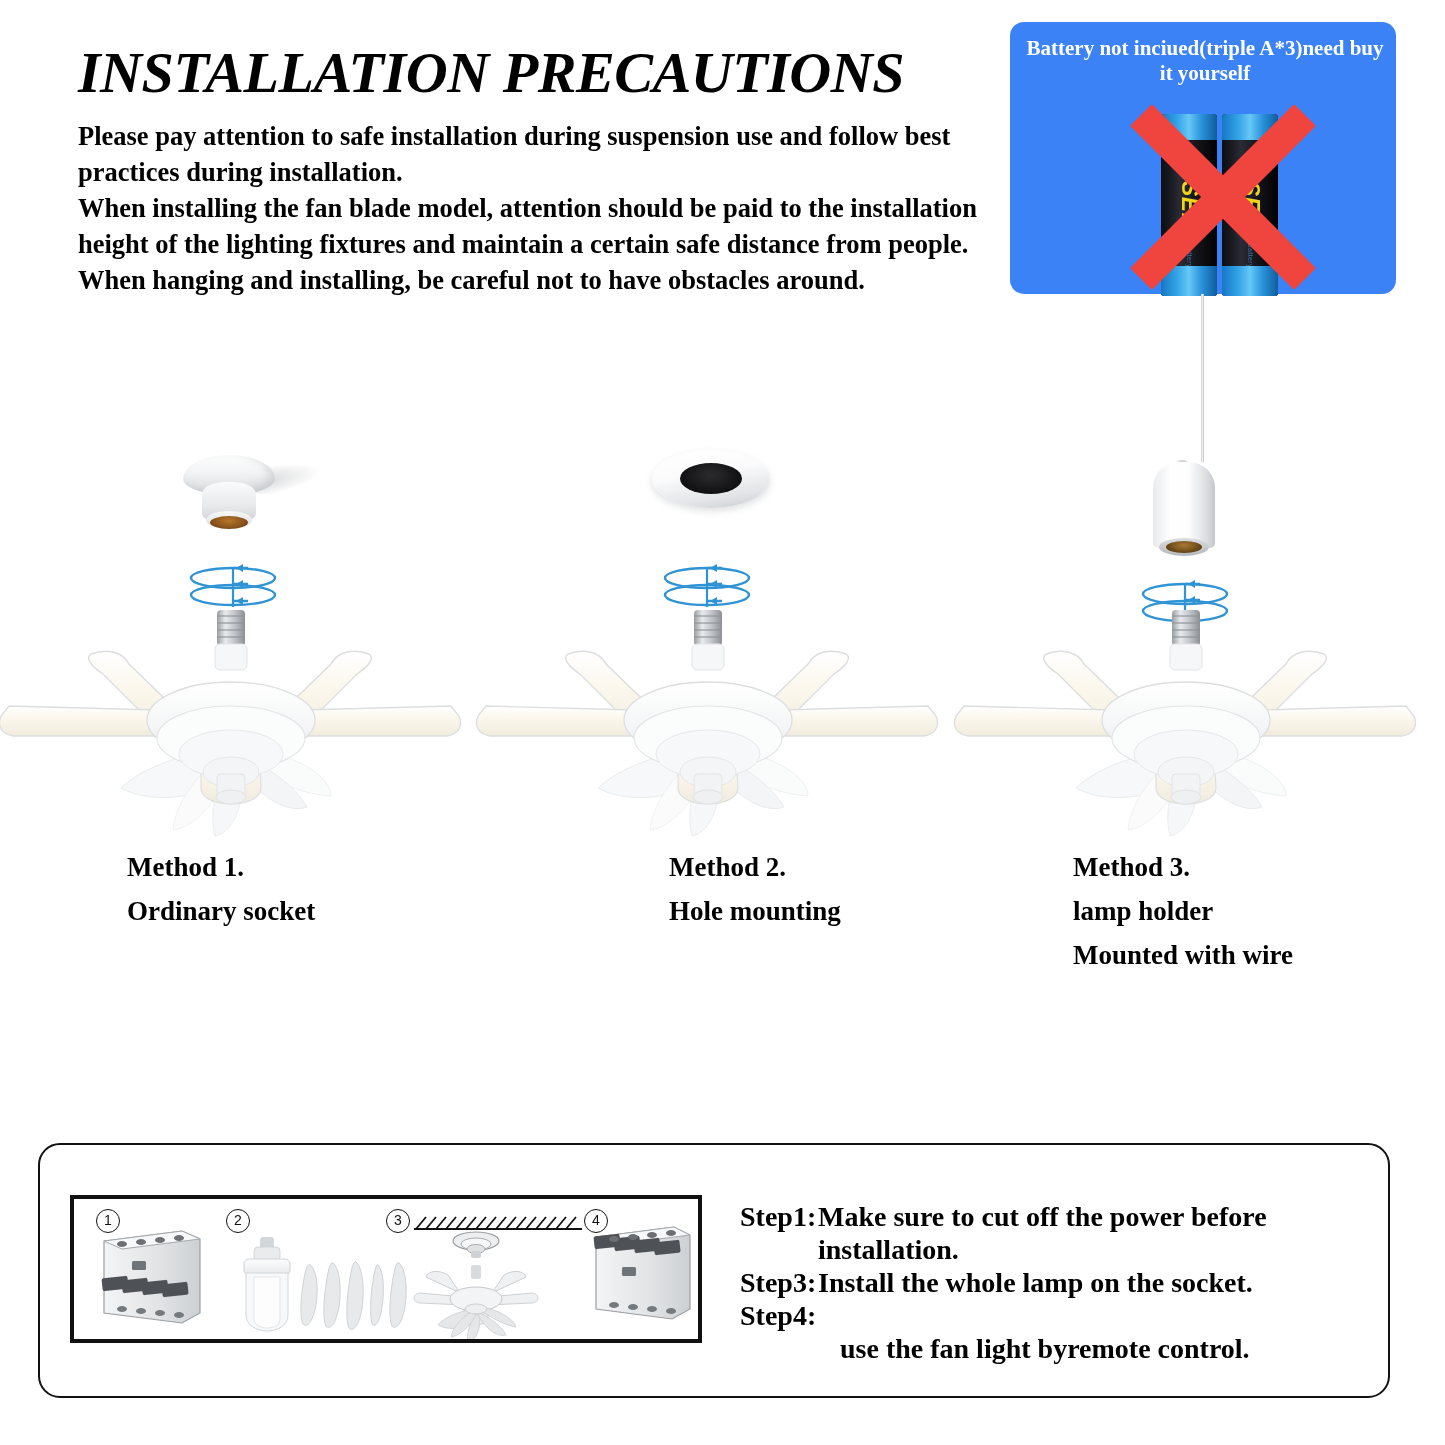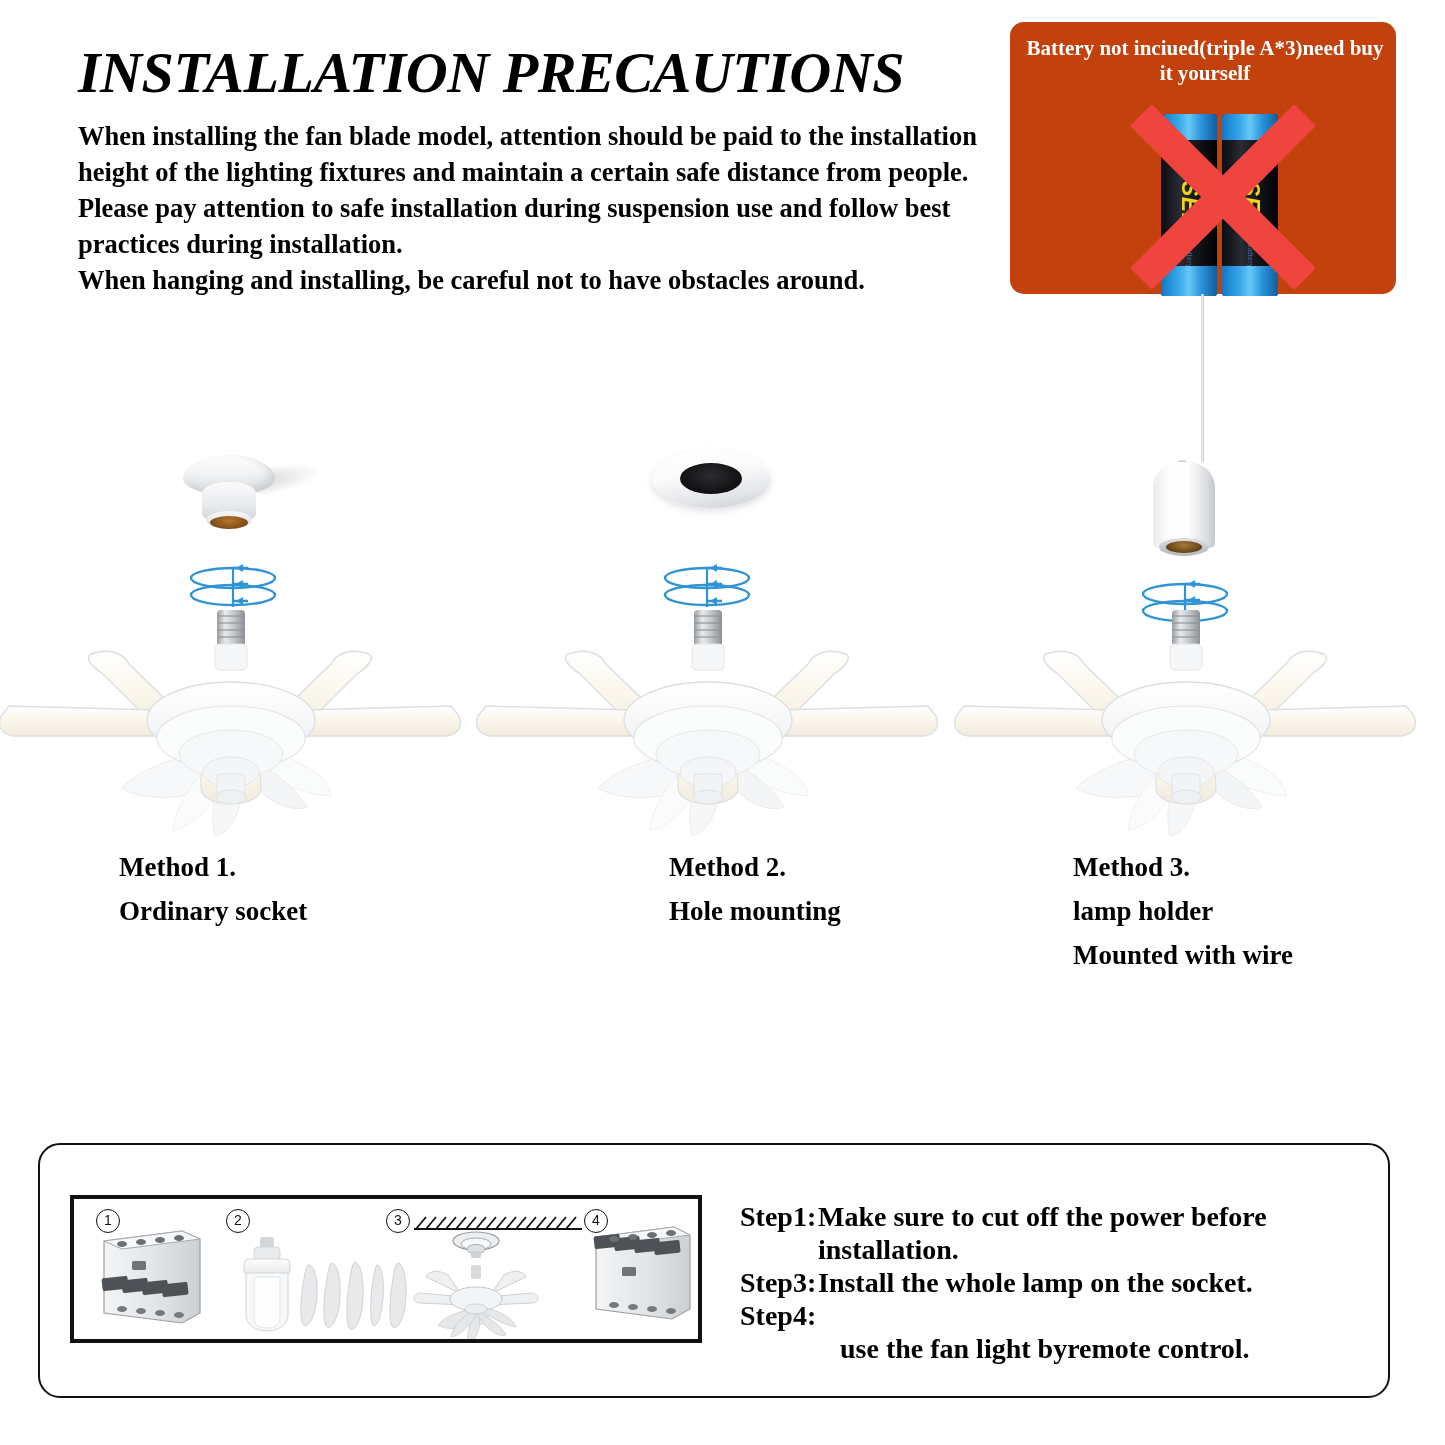--- a/index.html
+++ b/index.html
@@ -45,21 +45,21 @@
   }
   #intro p { margin: 0; }
 
   
   #battery-box {
     position: absolute;
     left: 1010px;
     top: 22px;
     width: 386px;
     height: 272px;
-    background: #c2410c;
+    background: #3b82f6;
     border-radius: 14px;
   }
   #battery-text {
     position: absolute;
     left: 14px;
     top: 14px;
     width: 362px;
     color: #ffffff;
     font-family: "Liberation Serif", serif;
     font-weight: bold;
@@ -169,21 +169,21 @@
 
   .method-label {
     position: absolute;
     font-family: "Liberation Serif", serif;
     font-weight: bold;
     font-size: 27px;
     line-height: 44px;
     color: #000;
     white-space: nowrap;
   }
-  #label-1 { left: 119px; top: 845px; }
+  #label-1 { left: 127px; top: 845px; }
   #label-2 { left: 625px; top: 845px; margin-left: 44px; }
   #label-3 { left: 1073px; top: 845px; }
 
   
   .socket-ordinary {
     position: absolute;
     left: 188px;
     top: 25px;
     width: 92px;
     height: 85px;
@@ -371,22 +371,22 @@
   .step-cont { padding-left: 100px; }
 </style>
 </head>
 <body>
 
 <div id="page">
 
   <div id="title">INSTALLATION PRECAUTIONS</div>
 
   <div id="intro">
+    <p>Please pay attention to safe installation during suspension use and follow best practices during installation.</p>
     <p>When installing the fan blade model, attention should be paid to the installation height of the lighting fixtures and maintain a certain safe distance from people.</p>
-    <p>Please pay attention to safe installation during suspension use and follow best practices during installation.</p>
     <p>When hanging and installing, be careful not to have obstacles around.</p>
   </div>
 
   <div id="battery-box">
     <div id="battery-text">Battery not inciued(triple A*3)need buy it yourself</div>
 
     <div class="battery" id="battery-1">
       <div class="bat-nub"></div>
       <div class="bat-cap"></div>
       <div class="bat-brand">PISEN</div>

